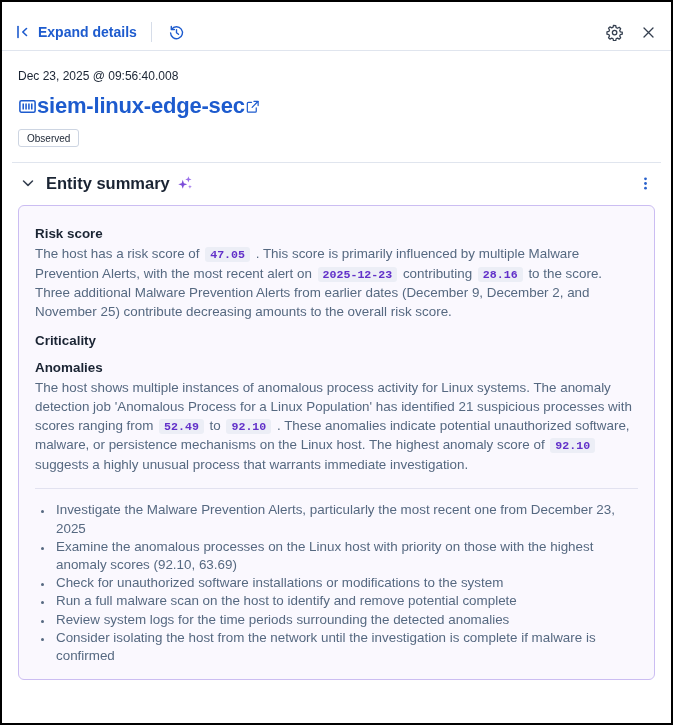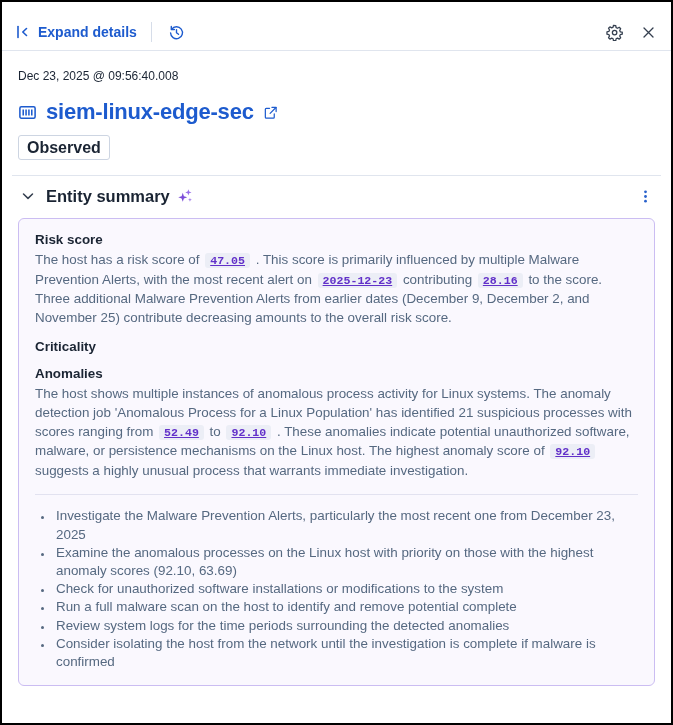--- a/index.html
+++ b/index.html
@@ -13,36 +13,36 @@
   .topbar-left{display:flex;align-items:center;flex:1;gap:4px;}
   .expand-btn{display:flex;align-items:center;gap:7px;color:#1d5bce;font-weight:700;font-size:14px;cursor:pointer;background:none;border:none;padding:0;font-family:inherit;}
   .vsep{width:1px;height:20px;background:#d6dde9;margin:0 10px;}
   .icon-btn{background:none;border:none;padding:2px;cursor:pointer;display:flex;align-items:center;}
   .topbar-right{display:flex;align-items:center;gap:14px;}
   .dark-icon{color:#343f4f;}
   .blue-icon{color:#1d5bce;}
   
   .content{padding:10px 16px 0;}
   .timestamp{font-size:12px;color:#1a2433;margin:8px 0 0;}
-  .host-row{display:flex;align-items:center;gap:9px;margin-top:16px;}
+  .host-row{display:flex;align-items:center;margin-top:10px;}
   .host-name{font-size:22px;font-weight:700;color:#1d5bce;text-decoration:none;letter-spacing:-0.2px;}
-  .badge{display:inline-block;margin-top:10px;padding:2.5px 8px;border:1px solid #cdd5e2;border-radius:3px;font-size:16px;font-weight:700;color:#1a2433;background:#fff;}
+  .badge{display:inline-block;margin-top:10px;padding:2.5px 8px;border:1px solid #cdd5e2;border-radius:3px;font-size:10px;font-weight:400;color:#1a2433;background:#fff;}
   .hdivider{border:none;border-top:1px solid #e0e5ee;margin:15px -6px 10px;}
   
   .section-header{display:flex;align-items:center;margin-top:10px;}
   .chevron-btn{background:none;border:none;padding:2px;cursor:pointer;display:flex;color:#343f4f;}
   .section-title{font-size:16.5px;font-weight:700;color:#1a2433;margin:0 6px 0 8px;}
   .spacer{flex:1;}
   .dots-btn{background:none;border:none;cursor:pointer;display:flex;padding:2px;}
   
   .panel{margin:12px 0 0;border:1px solid #cbbdf2;background:#faf8fe;border-radius:6px;padding:13px 16px 14px;}
   .sec-heading{font-size:13.4px;font-weight:700;color:#1a2433;margin:12px 0 4px;}
-  .sec-heading:first-child{margin-top:0;}
+  .sec-heading:first-child{margin-top:7px;}
   .sec-text{font-size:13.4px;line-height:18.6px;color:#566981;margin:0;}
-  .chip{font-family:"Liberation Mono","DejaVu Sans Mono",monospace;font-size:11.6px;font-weight:700;color:#6231c9;background:#eceef6;padding:1px 5px;border-radius:3px;margin:0 2px;white-space:nowrap;text-decoration:underline;}
+  .chip{font-family:"Liberation Mono","DejaVu Sans Mono",monospace;font-size:11.6px;font-weight:700;color:#6231c9;background:#eceef6;padding:1px 5px;border-radius:3px;margin:0 2px;white-space:nowrap;}
   .panel-divider{border:none;border-top:1px solid #e2e2f0;margin:14px 0 12px;}
   .rec-header{display:flex;align-items:center;gap:8px;font-size:13.4px;font-weight:700;color:#1a2433;margin:0 0 7px;}
   .rec-list{margin:0;padding-left:19px;color:#566981;font-size:13.4px;line-height:18.2px;}
   .rec-list li{padding-left:2px;}
   .rec-list li::marker{color:#566981;font-size:11px;}
   svg{display:block;}
 </style>
 </head>
 <body>
 

